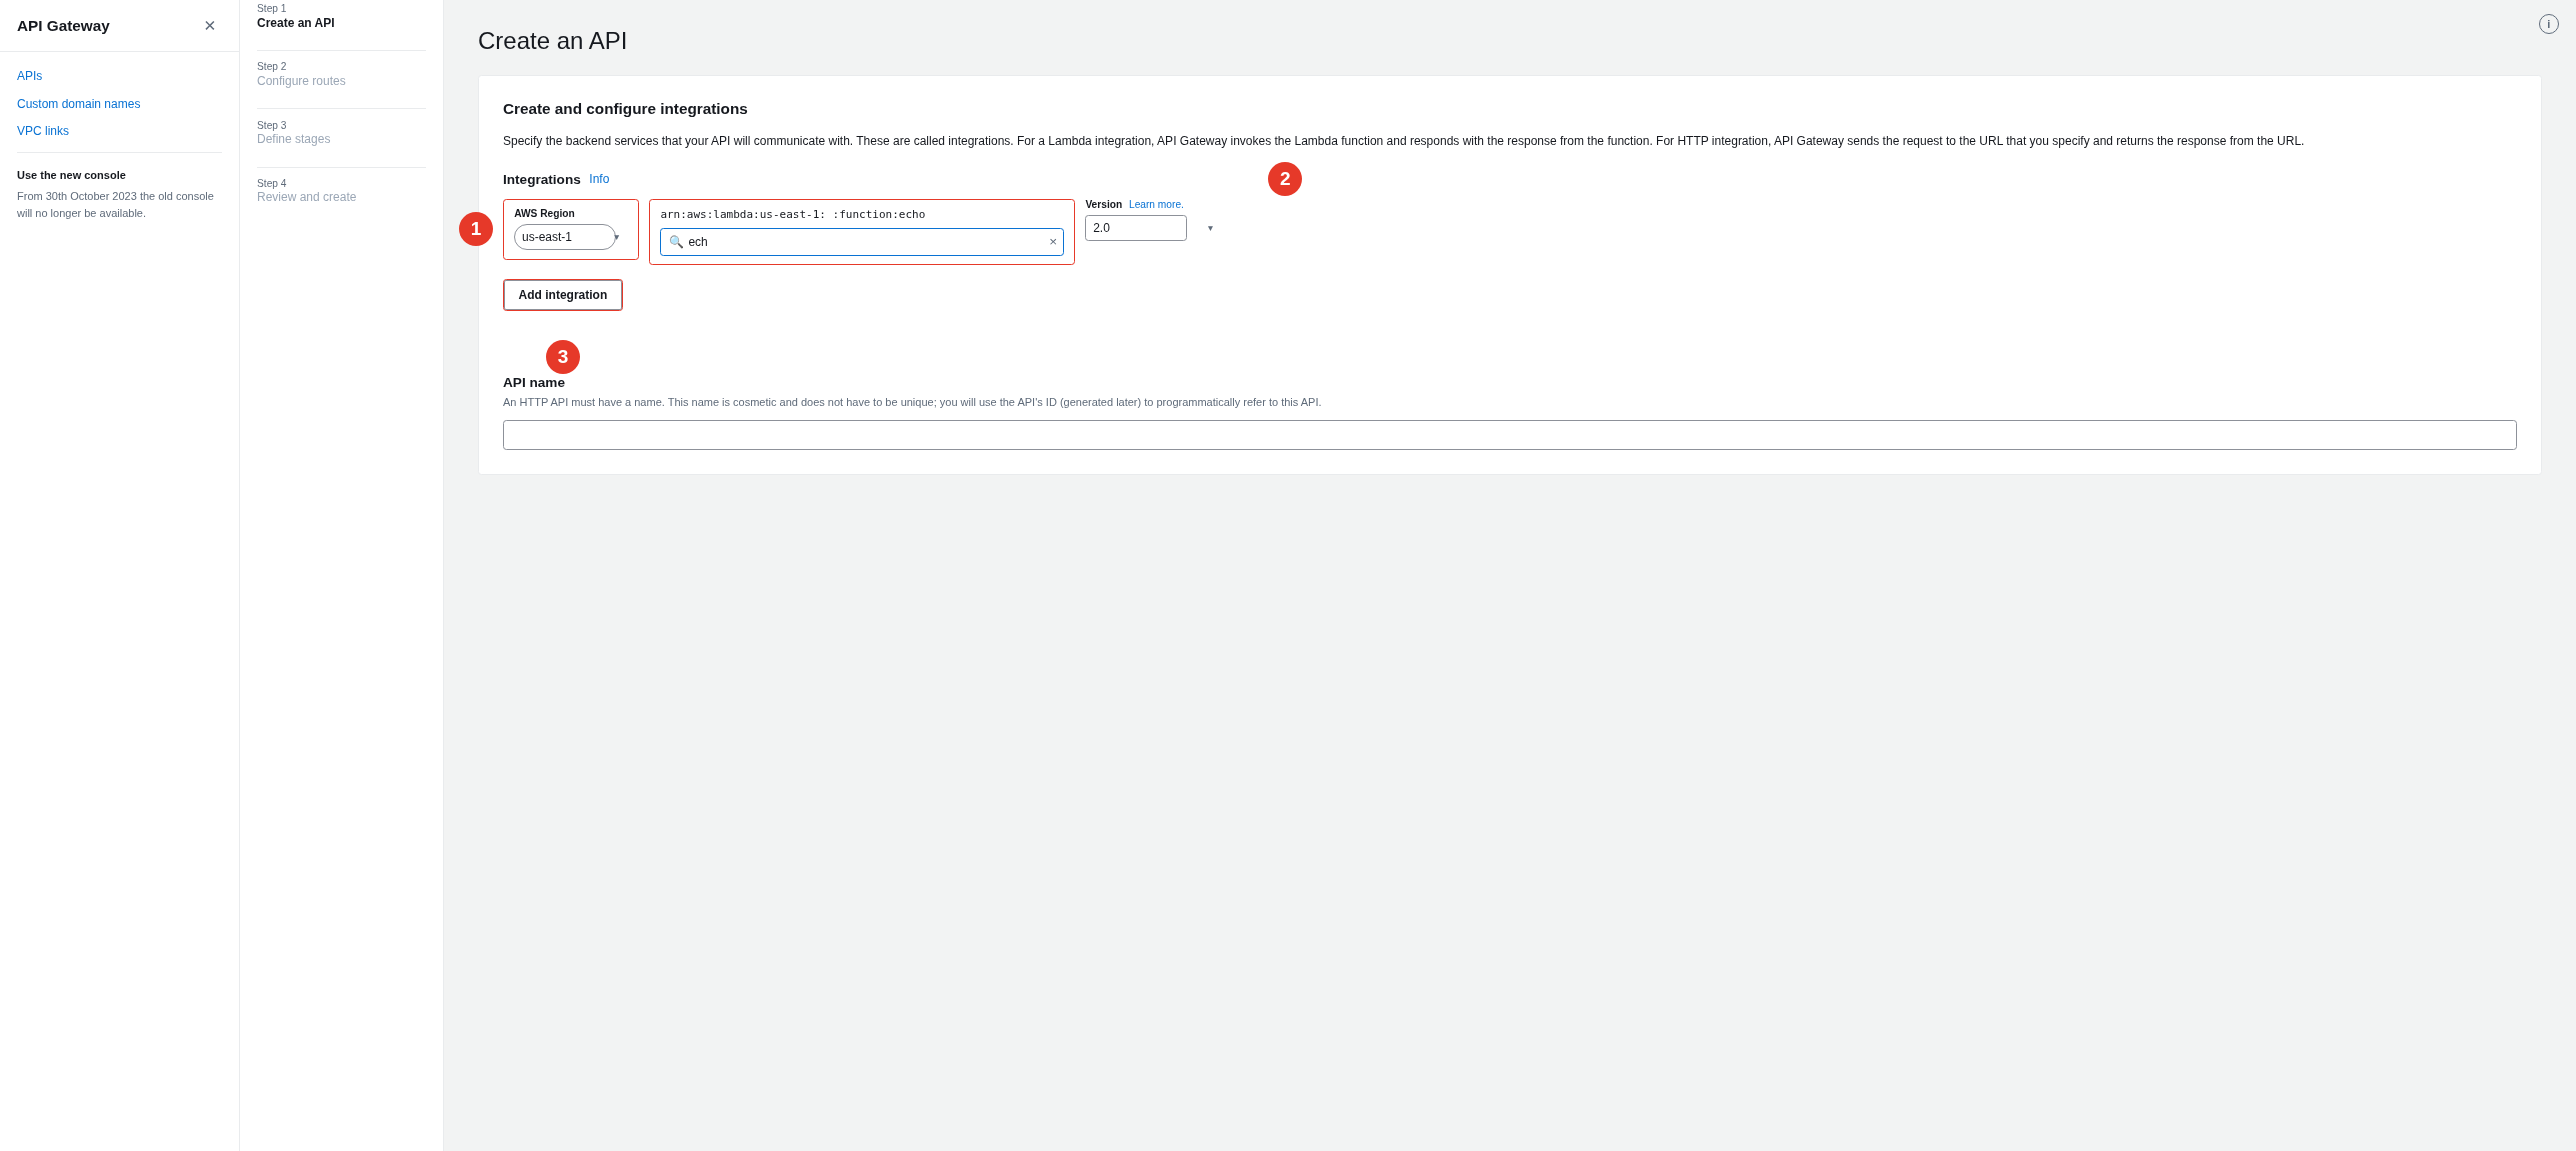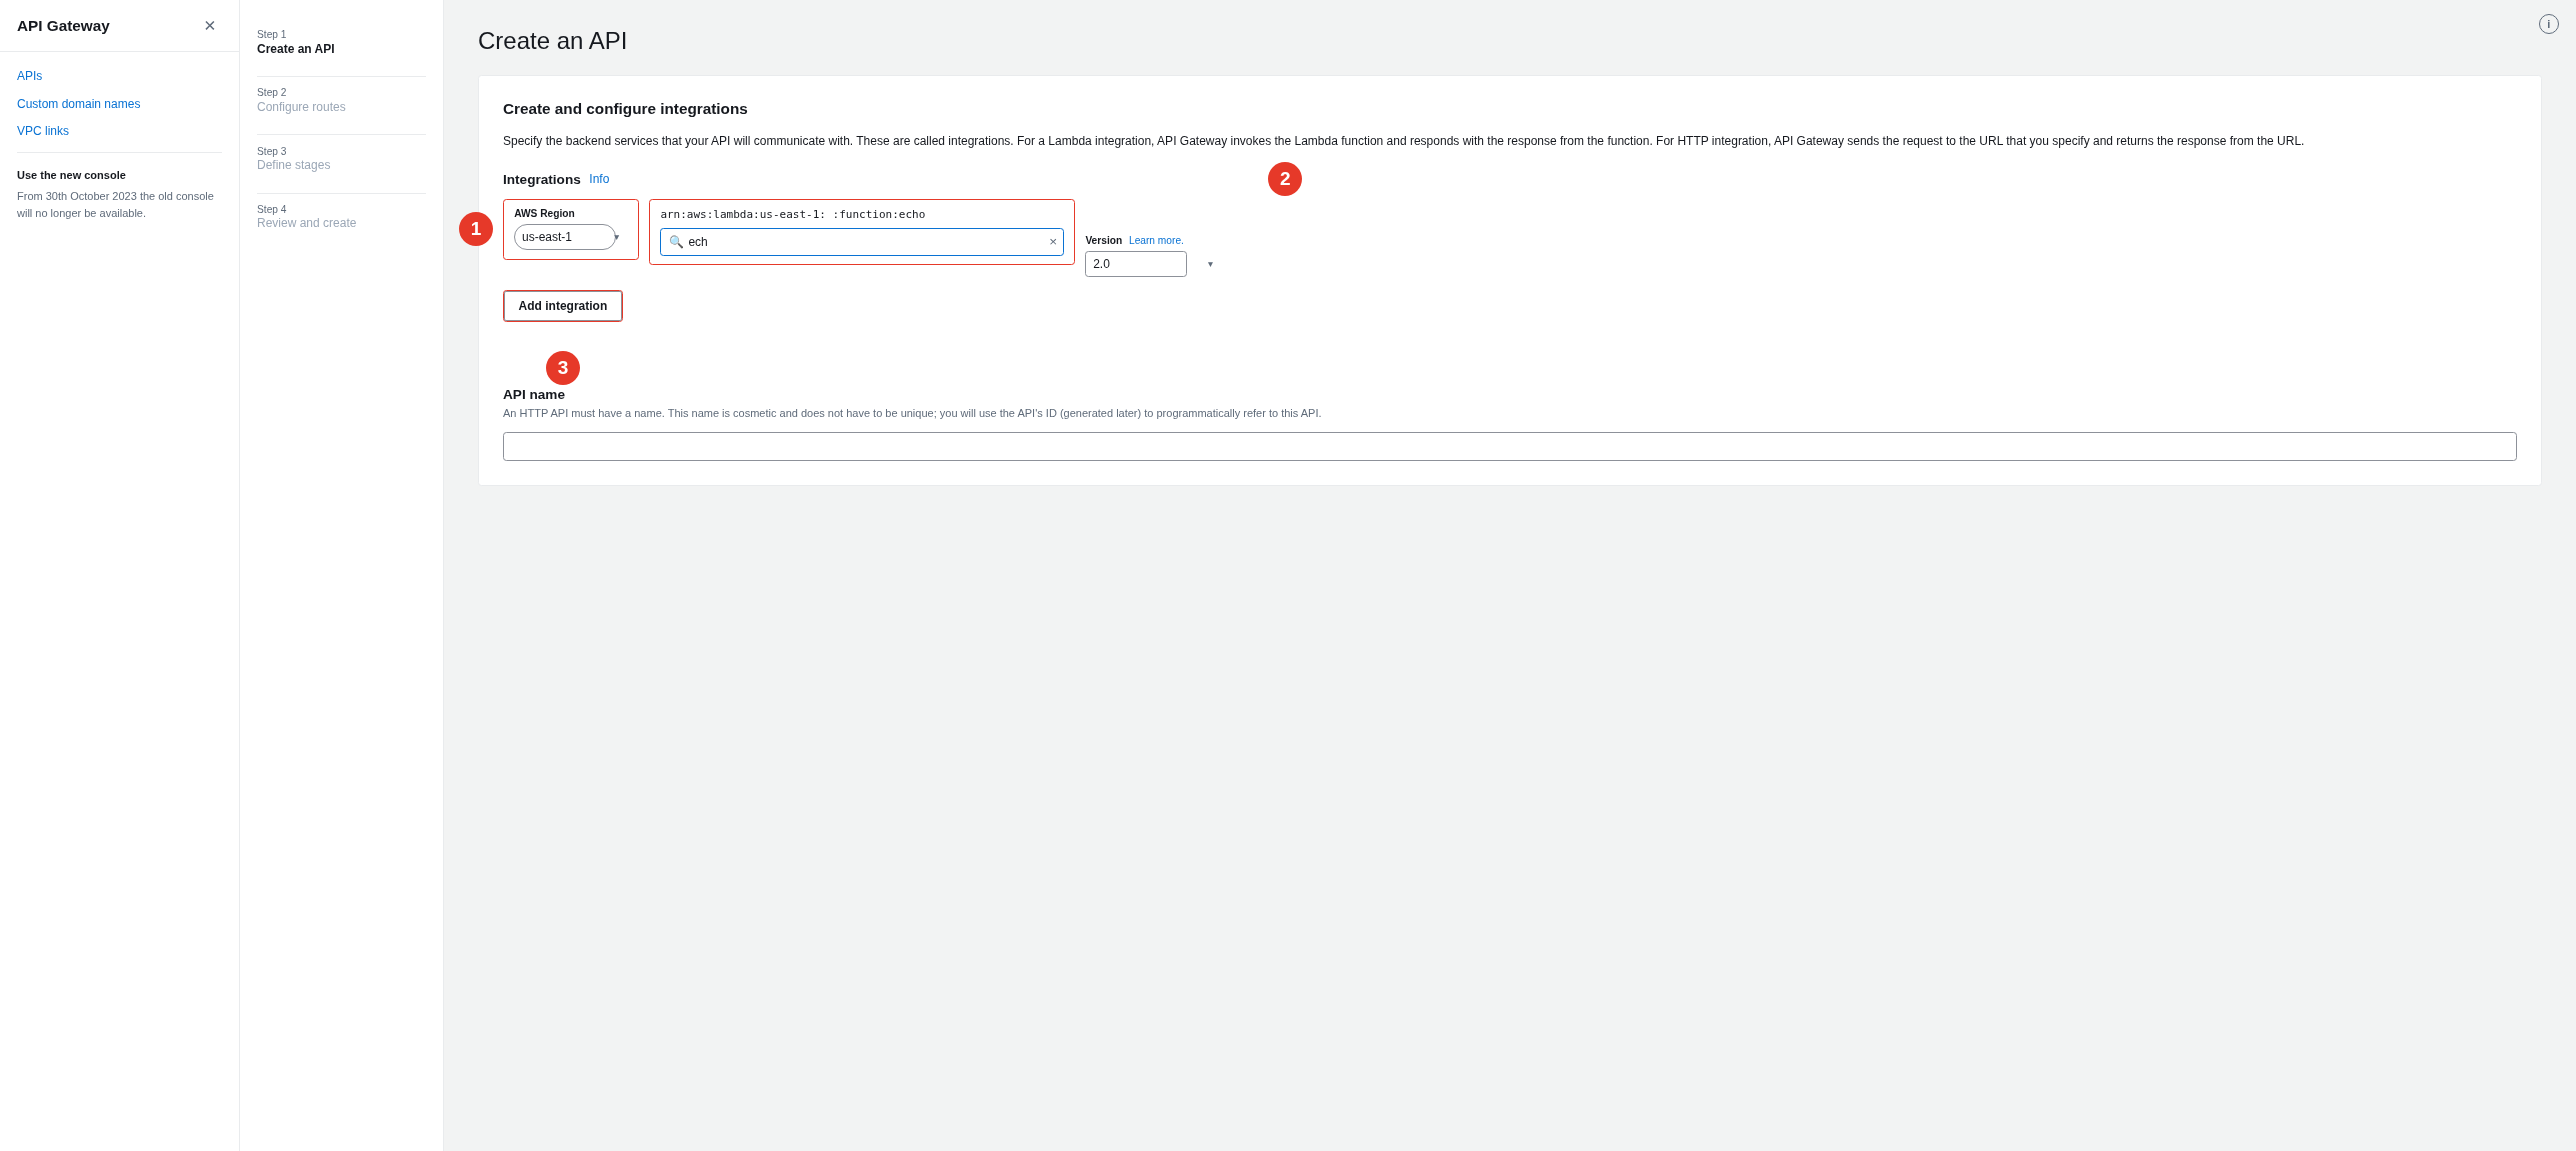--- a/index.html
+++ b/index.html
@@ -71,21 +71,21 @@
       flex: 1;
       display: flex;
       overflow: hidden;
     }
 
     
     .steps-panel {
       width: 204px;
       background: #fff;
       border-right: 0.9px solid #e9ebed;
-      padding: 29px 17px;
+      padding: 3px 17px;
       flex-shrink: 0;
     }
     .step-item {
       margin-bottom: 20.4px;
     }
     .step-label {
       font-size: 10.2px;
       color: #5f6b7a;
       margin-bottom: 1.7px;
     }
@@ -295,21 +295,20 @@
       display: flex;
       align-items: center;
       padding: 0;
     }
 
     
     .version-block {
       display: flex;
       flex-direction: column;
       min-width: 136px;
-      margin-top: 36px;
     }
     .version-label-row {
       display: flex;
       align-items: center;
       gap: 6.8px;
       margin-bottom: 5.1px;
     }
     .version-label {
       font-size: 10.2px;
       font-weight: 600;

